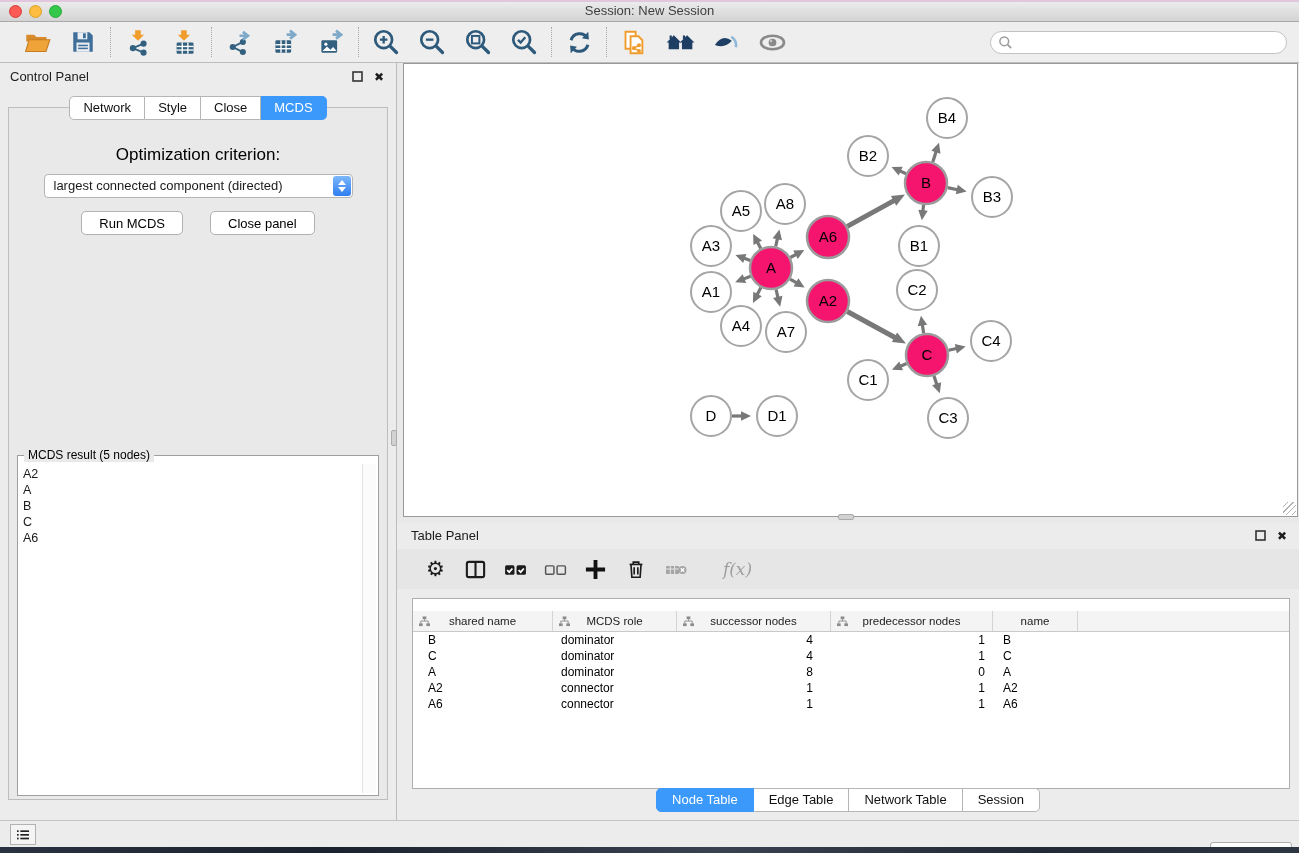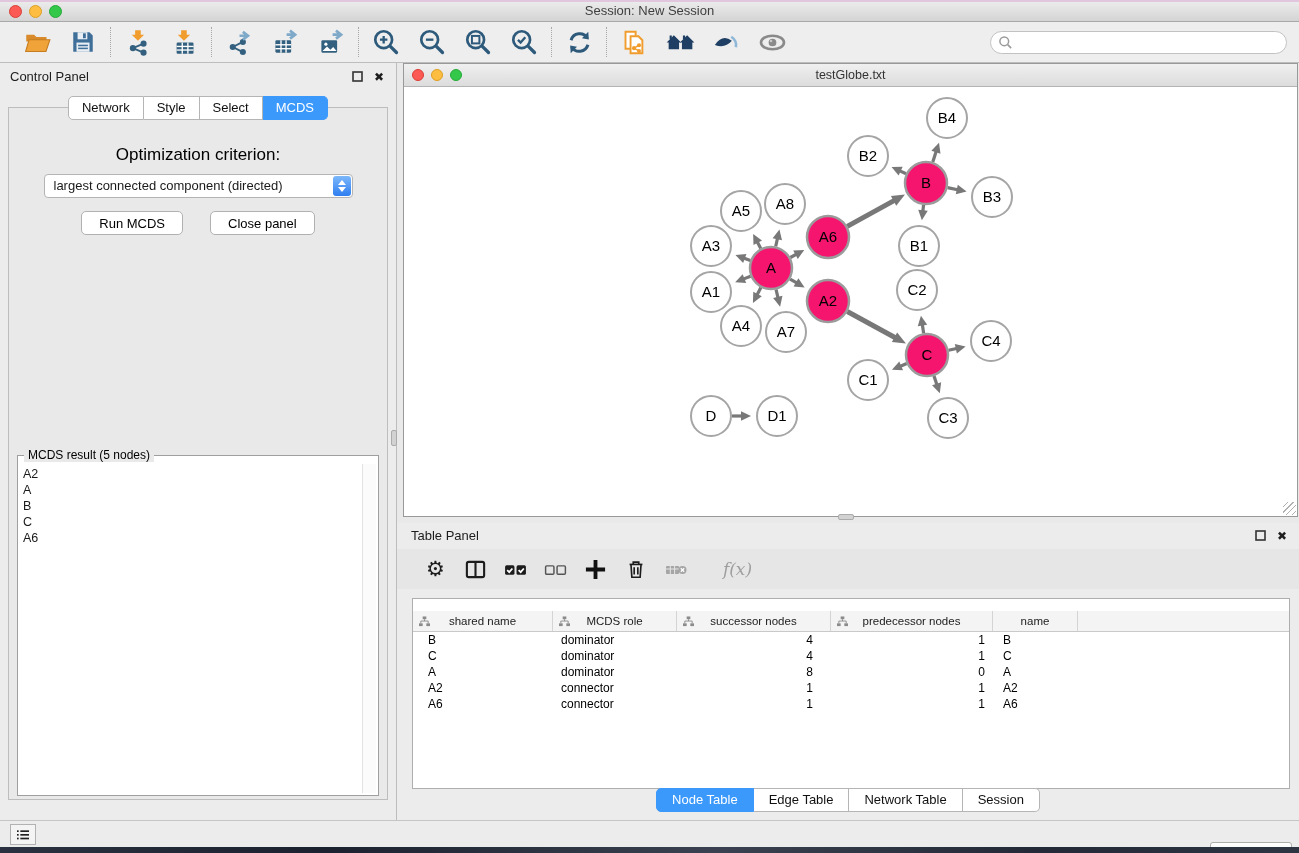--- a/index.html
+++ b/index.html
@@ -296,21 +296,21 @@
       <span class="win-btns">
         <svg width="11" height="11" viewBox="0 0 11 11">
             <rect x="1" y="1" width="9" height="9" fill="none" stroke="#333" stroke-width="1.6"></rect>
           </svg>
         <span class="win-close">✖</span>
       </span>
     </div>
     <div class="cp-tabs" id="cp-tabs">
         <span class="seg-tab">Network</span>
         <span class="seg-tab">Style</span>
-        <span class="seg-tab">Select</span>
+        <span class="seg-tab">Close</span>
         <span class="seg-tab active">MCDS</span>
       </div>
     <div class="cp-box">
       <div class="opt-label">Optimization criterion:</div>
       <div class="mcds-select">
         <span>largest connected component (directed)</span>
         <span class="stepper">
             <span class="tri-up"></span>
             <span class="tri-dn"></span>
           </span>
@@ -331,28 +331,20 @@
         <div class="result-scroll"></div>
       </div>
     </div>
   </div>
 
   <div class="right-col">
     <div class="v-handle"></div>
     <div class="h-handle"></div>
 
     <div class="net-window">
-      <div class="net-titlebar">
-        <div class="traffic">
-          <div class="light red"></div>
-          <div class="light yellow"></div>
-          <div class="light green"></div>
-        </div>
-        <div class="net-title">testGlobe.txt</div>
-      </div>
       <div class="net-canvas">
         <svg id="graph-svg" width="893" height="429" viewBox="0 0 893 429">
             <line x1="346.5735128005243" y1="189.1705948797903" x2="338.5682074900988" y2="192.37271700396047" stroke="#787878" stroke-width="3.2"></line>
             <polygon points="331.1403939630167,195.3438424147933 338.6424856253696,187.17324753500301 342.207836118369,196.0866237675015" fill="#787878"></polygon>
             <line x1="386.0393782805848" y1="192.0227979519175" x2="393.7100800081606" y2="196.46373053104034" stroke="#787878" stroke-width="3.2"></line>
             <polygon points="400.6334902920096,200.47202069537397 389.57425333859817,199.61570416026635 394.3842015357985,191.30761181964752" fill="#787878"></polygon>
             <line x1="346.3447210504946" y1="173.4263977185147" x2="338.9217947401447" y2="170.70465807138638" stroke="#787878" stroke-width="3.2"></line>
             <polygon points="331.41078421305184,167.950620878119 342.4519696878784,166.8865610534475 339.1471250559575,175.89977368595896" fill="#787878"></polygon>
             <line x1="356.8926957847771" y1="200.54078814943088" x2="352.620379241708" y2="208.80060013269775" stroke="#787878" stroke-width="3.2"></line>
             <polygon points="348.9449958907179,215.90634127794533 349.275780392307,204.81893483579177 357.8026697666041,209.22939485697992" fill="#787878"></polygon>

